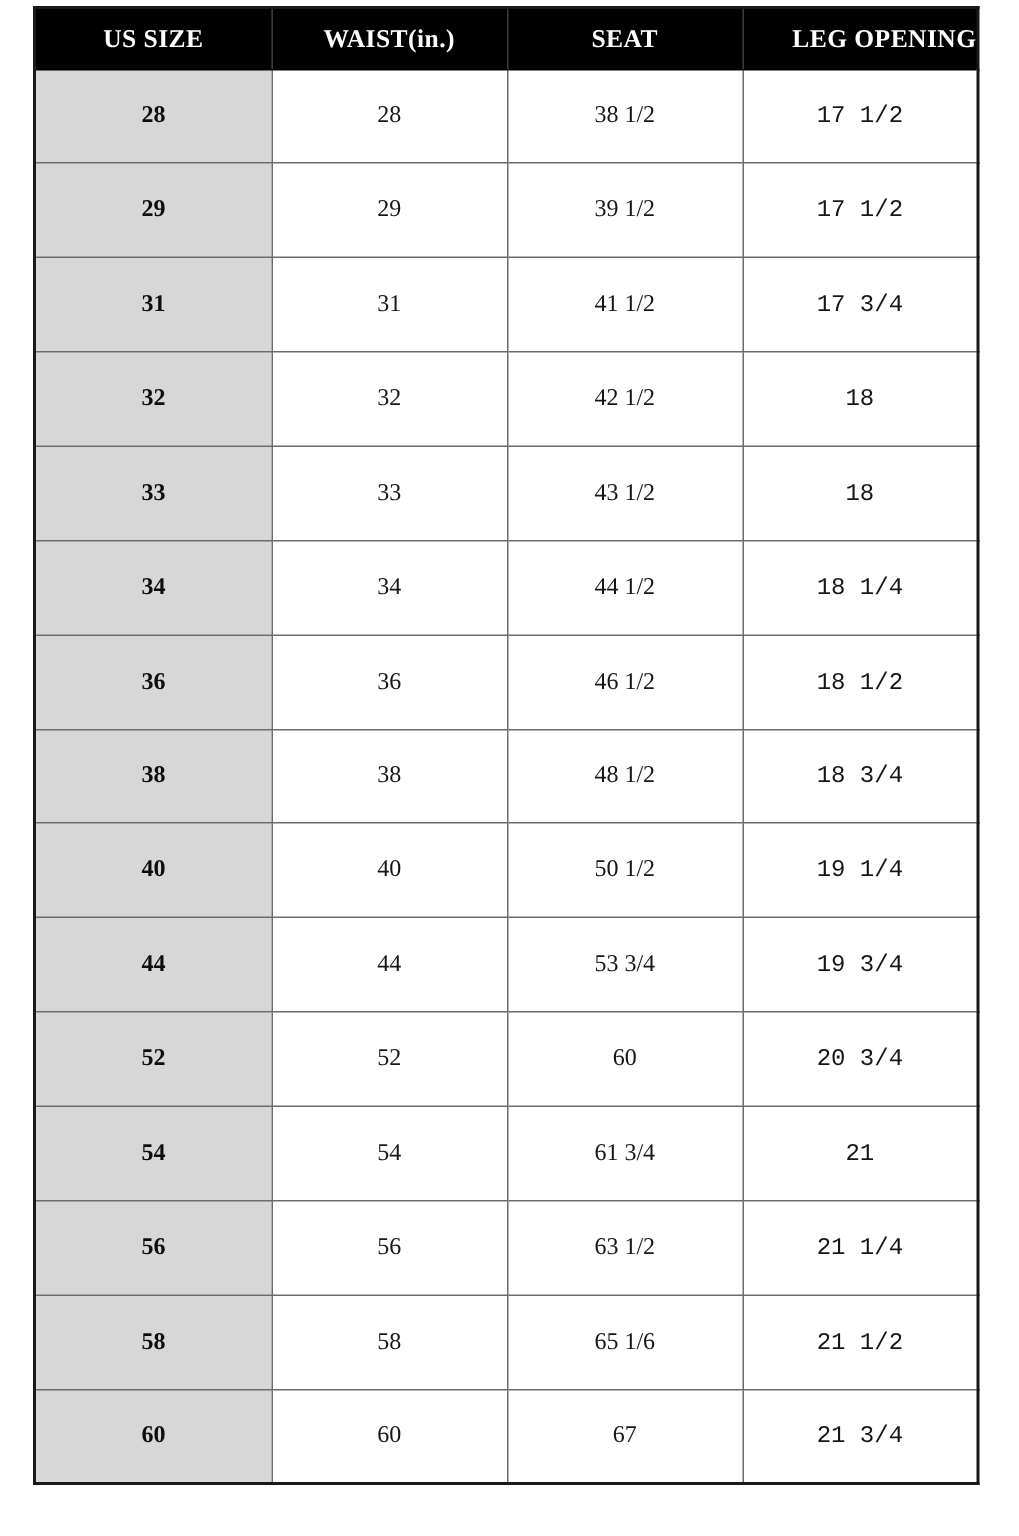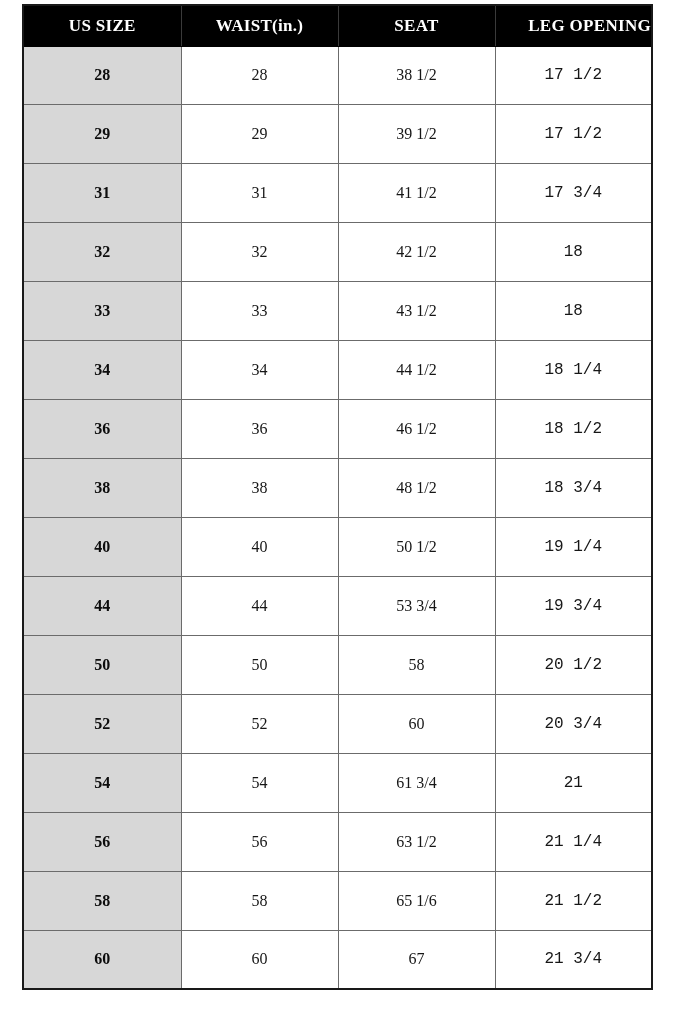--- a/index.html
+++ b/index.html
@@ -154,26 +154,20 @@
           <td>50 1/2</td>
           <td>19 1/4</td>
         </tr>
         <tr>
           <td class="size-cell">44</td>
           <td>44</td>
           <td>53 3/4</td>
           <td>19 3/4</td>
         </tr>
         <tr>
-          <td class="size-cell">50</td>
-          <td>50</td>
-          <td>58</td>
-          <td>20 1/2</td>
-        </tr>
-        <tr>
           <td class="size-cell">52</td>
           <td>52</td>
           <td>60</td>
           <td>20 3/4</td>
         </tr>
         <tr>
           <td class="size-cell">54</td>
           <td>54</td>
           <td>61 3/4</td>
           <td>21</td>

